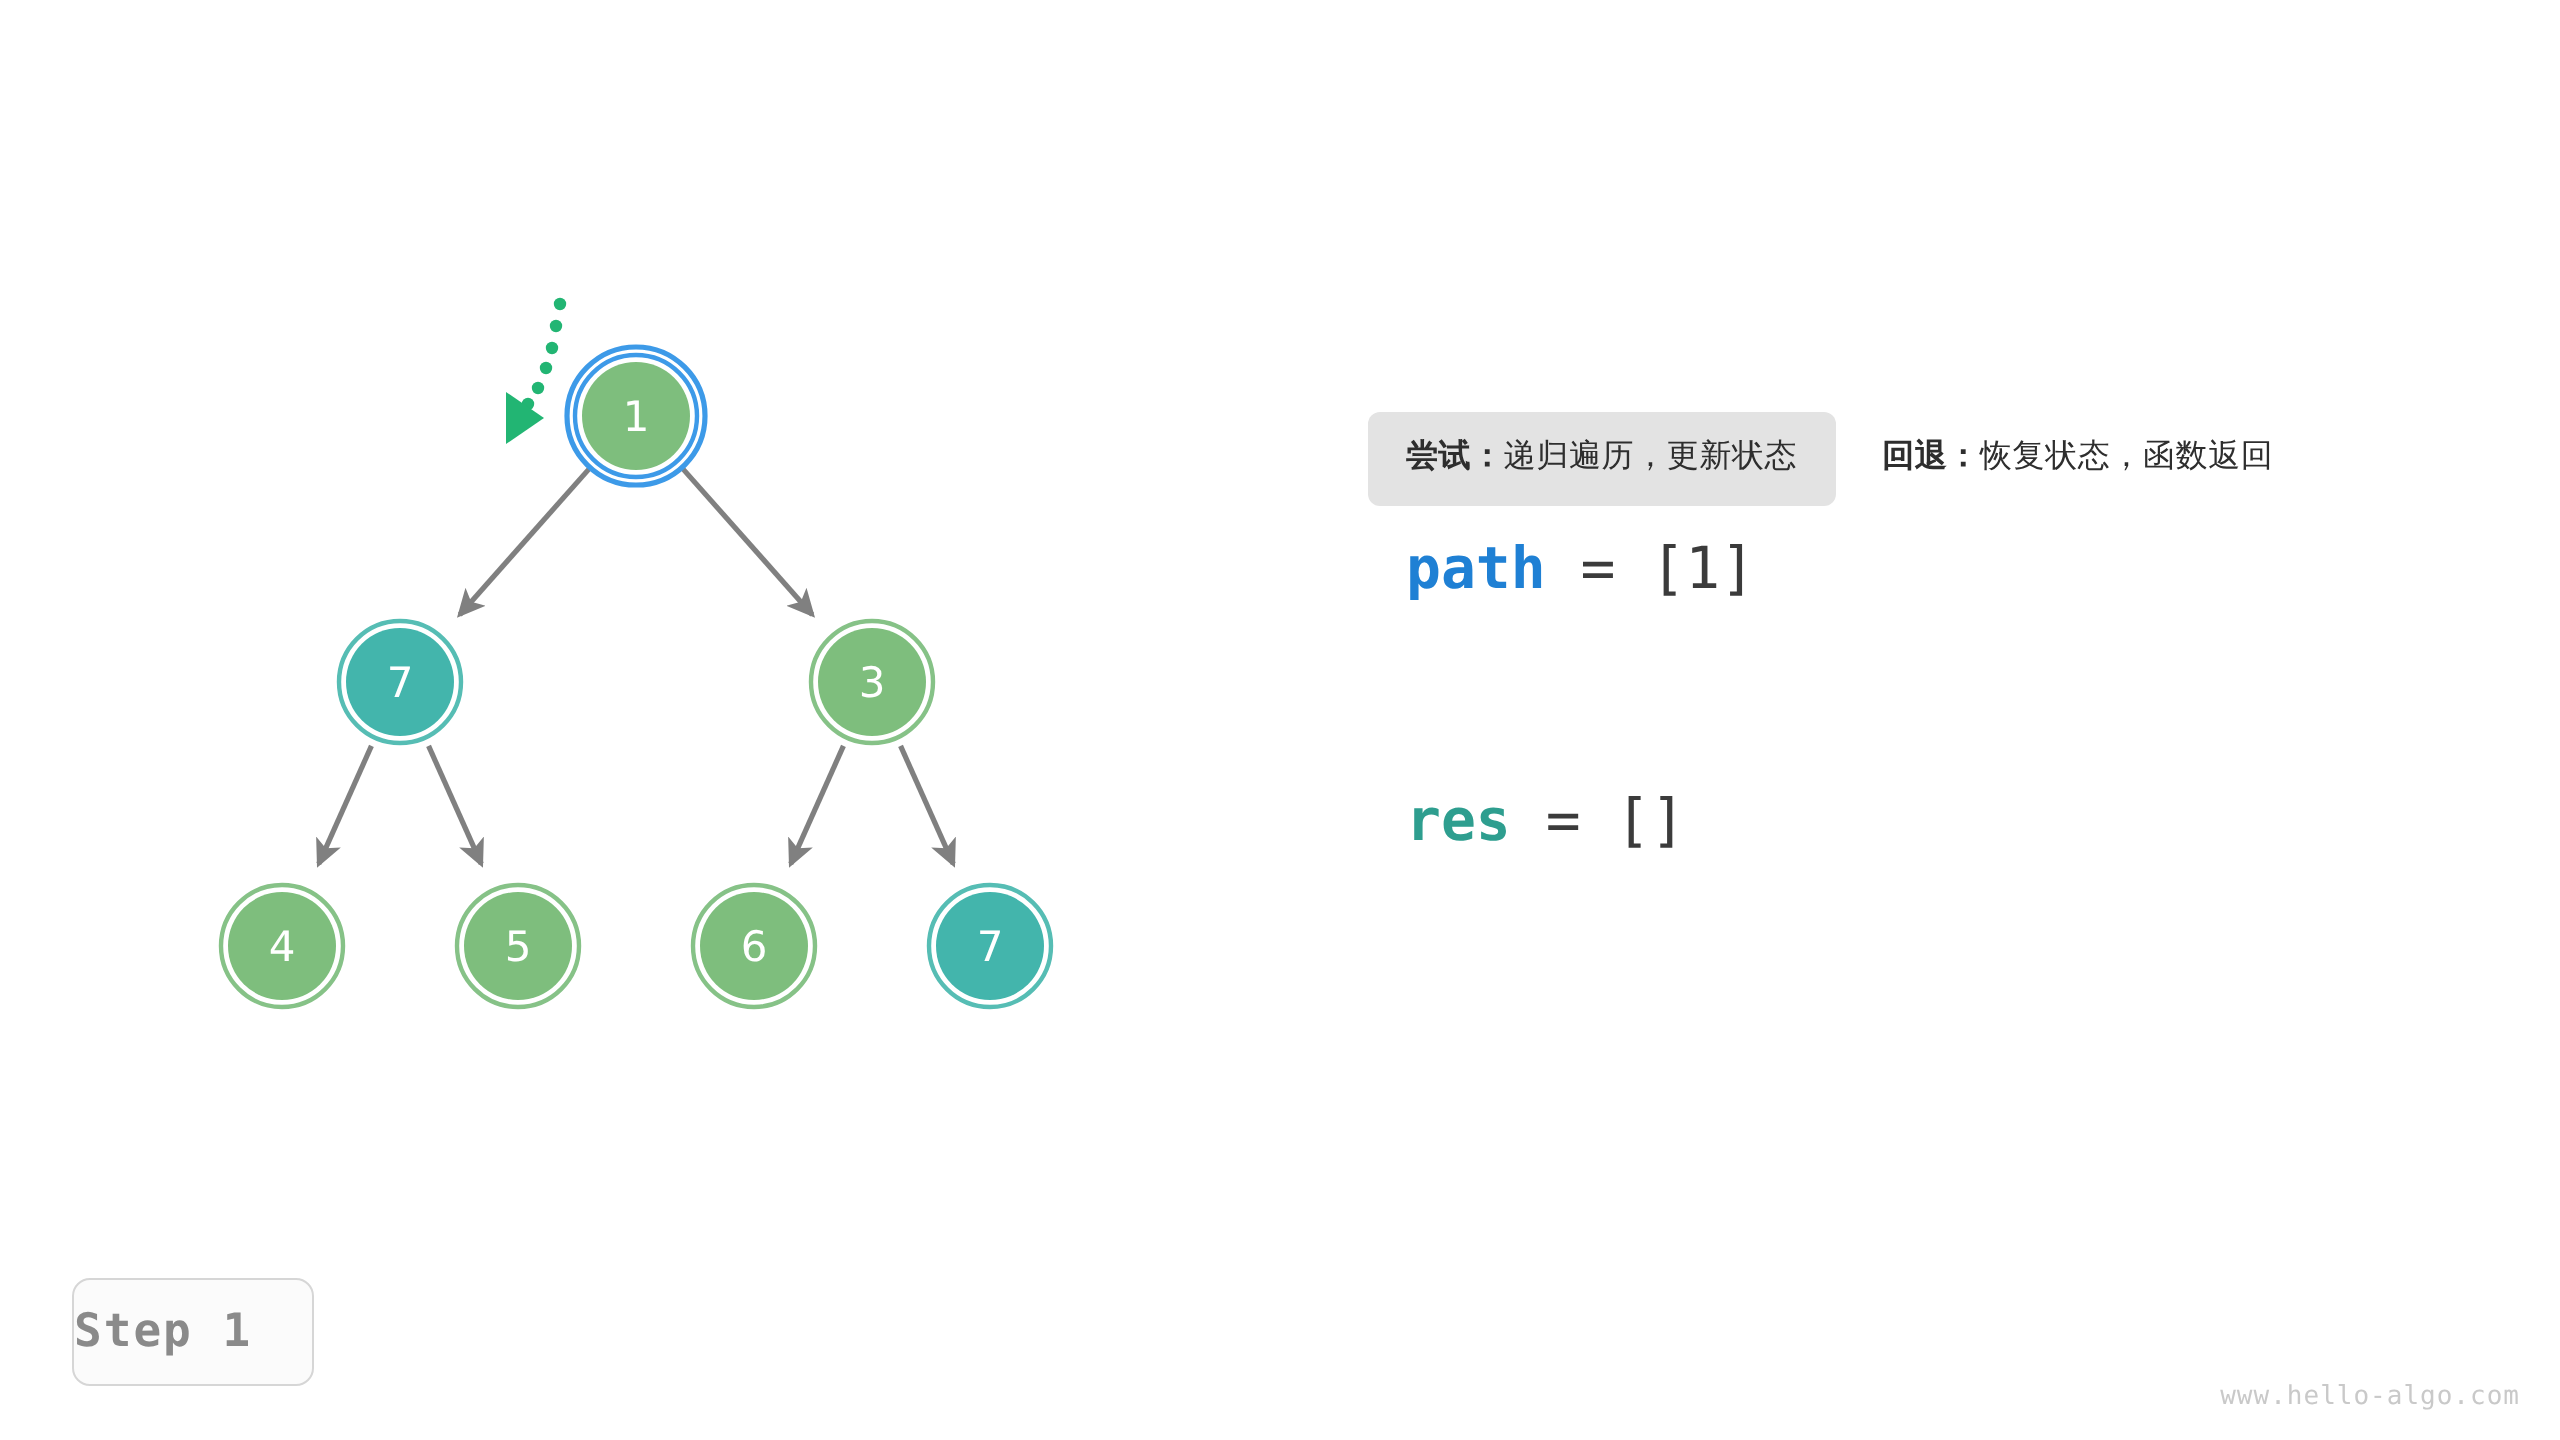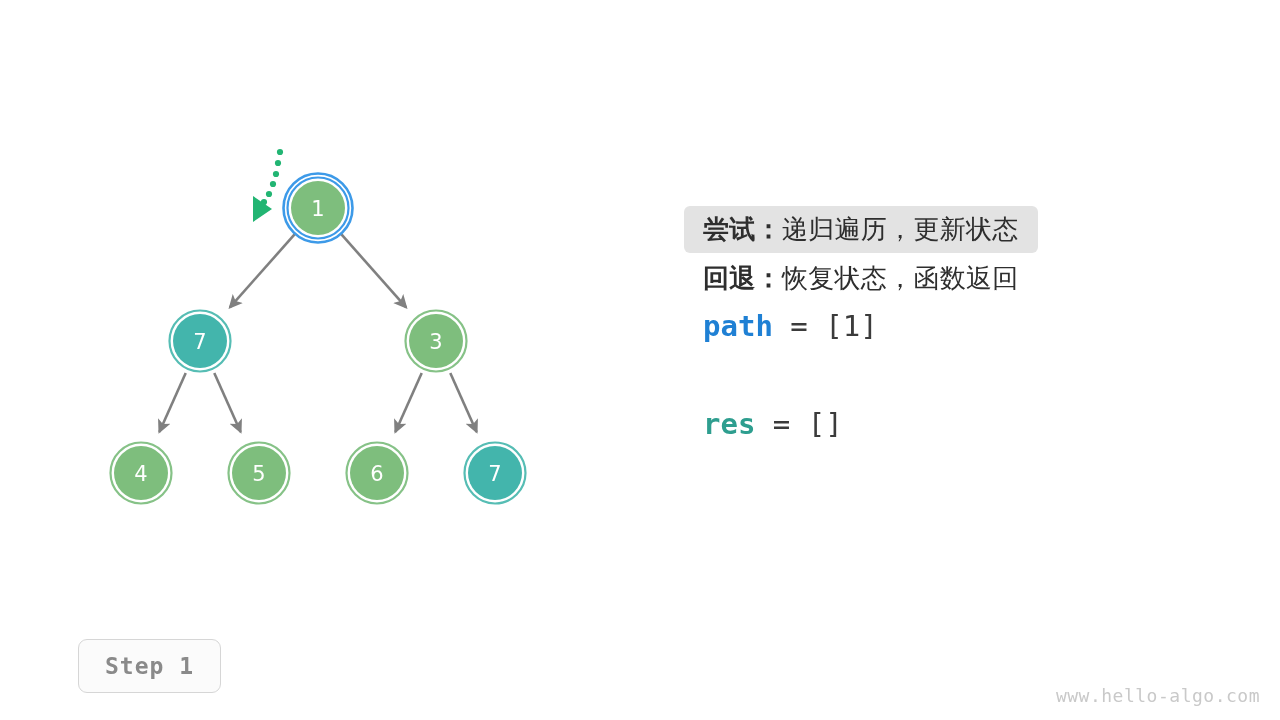--- a/index.html
+++ b/index.html
@@ -38,22 +38,22 @@
   }
 
   
   #info-panel {
     position: absolute;
     left: 684px;
     top: 206px;
     width: 520px;
   }
   .desc-line {
-    font-family: Liberation Sans, sans-serif;
-    font-size: 26px;
+    font-family: Liberation Serif, serif;
+    font-size: 16px;
     line-height: 30px;
     color: #2e2e2e;
     white-space: nowrap;
     letter-spacing: 0.3px;
   }
   .desc-line .lead {
     font-weight: bold;
   }
   #desc-try-row {
     display: inline-block;
@@ -77,54 +77,52 @@
   .var-name {
     font-weight: bold;
   }
   .var-rest {
     color: #3b3b3b;
   }
   #path-line {
     margin-top: 10px;
   }
   #res-line {
-    margin-top: 64px;
+    margin-top: 92px;
   }
 
   
   #step-badge {
     position: absolute;
     left: 36px;
     top: 639px;
-    width: 143px;
+    width: 121px;
     height: 54px;
     box-sizing: border-box;
     border: 1px solid #d6d6d6;
     border-radius: 9px;
     background: #fbfbfb;
     display: flex;
     align-items: center;
-    justify-content: center;
-    margin-left: 42px;
   }
   #step-badge-label {
     font-family: "DejaVu Sans Mono", "Liberation Mono", monospace;
     font-size: 23px;
     font-weight: bold;
     color: #8a8a8a;
     letter-spacing: 1px;
   }
 
   
   #watermark {
     position: absolute;
     right: 20px;
     bottom: 14px;
     font-family: "DejaVu Sans Mono", "Liberation Mono", monospace;
-    font-size: 18px;
+    font-size: 13px;
     color: #c9c9c9;
     letter-spacing: 0.5px;
   }
 </style>
 </head>
 <body style="background: rgb(255, 255, 255);">
 
 <div id="stage">
 
   <div id="tree-figure">

